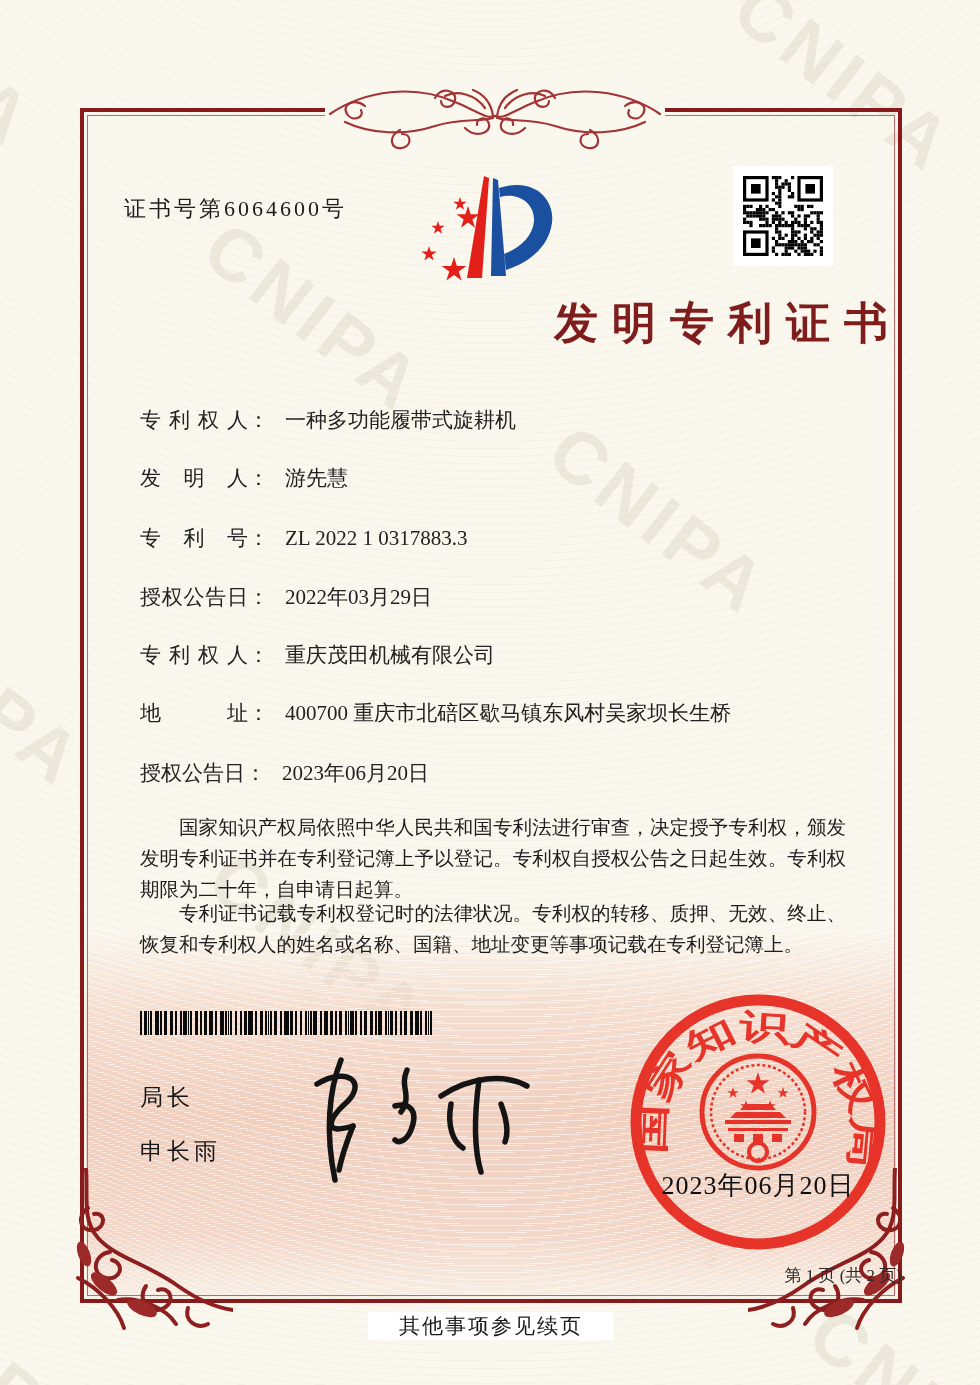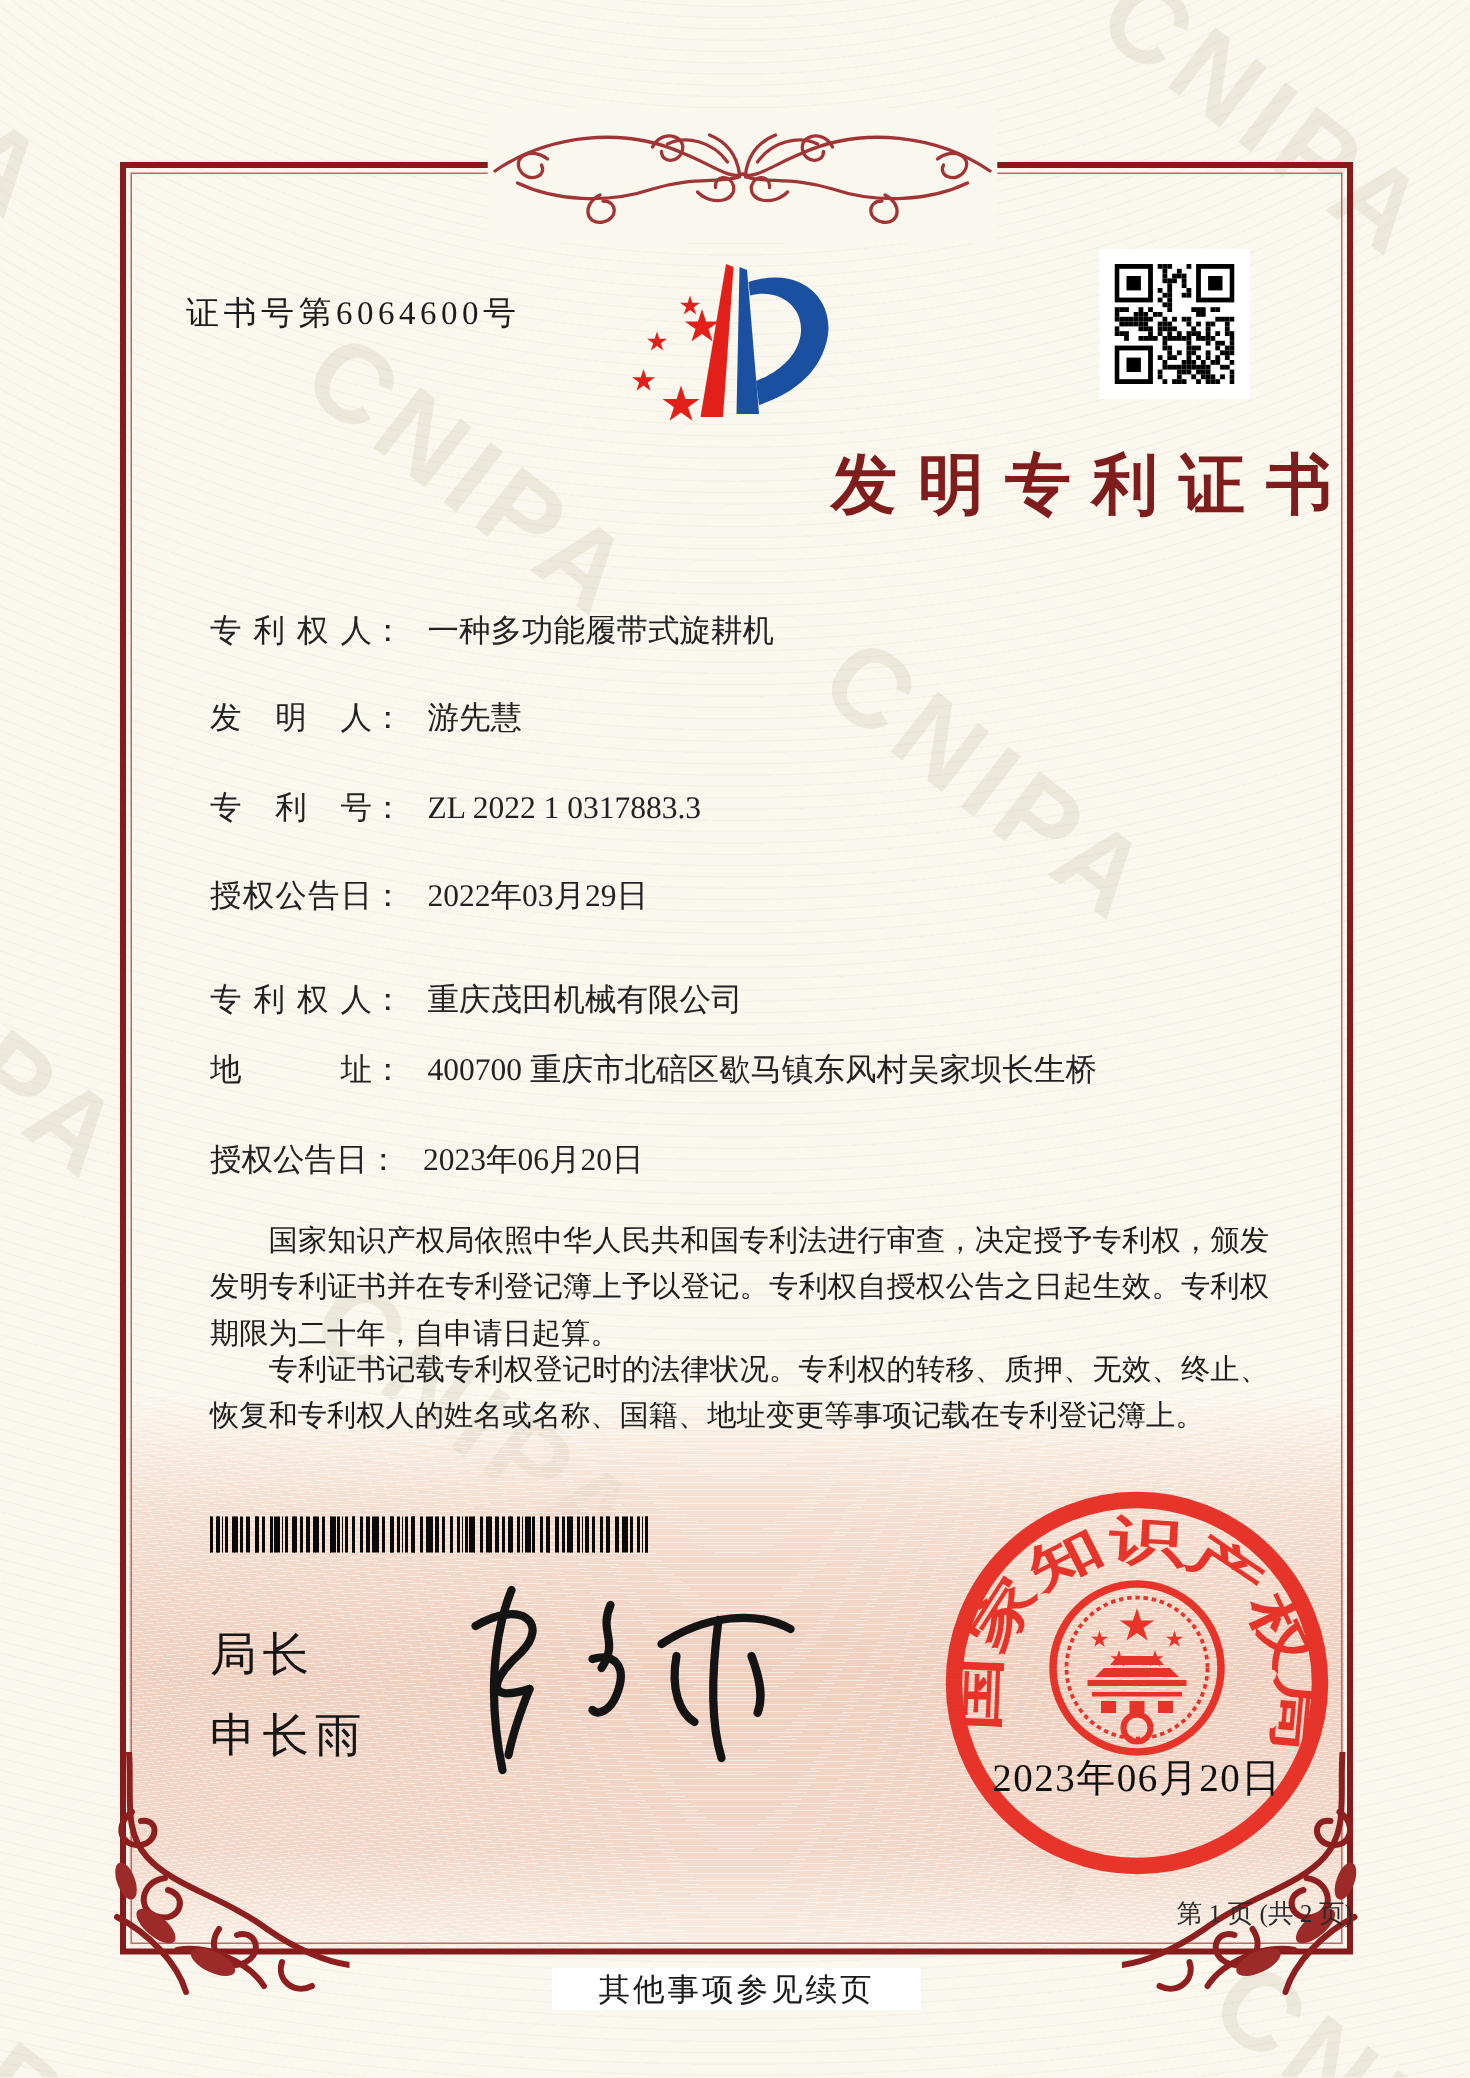--- a/index.html
+++ b/index.html
@@ -44,21 +44,21 @@
   .para{left:140px;width:706px;font-size:19.5px;line-height:31px;text-align:justify;
         text-indent:2em;color:#1d1d1d;}
 
   .barcode{left:140px;top:1011px;width:292px;height:24px;
     background:
       repeating-linear-gradient(90deg,#0a0a0a 0 2px,transparent 2px 5px),
       repeating-linear-gradient(90deg,#0a0a0a 0 1px,transparent 1px 8px),
       repeating-linear-gradient(90deg,transparent 0 4px,#0a0a0a 4px 6px,transparent 6px 13px);}
 
   .officer{left:140px;font-family:"Liberation Sans","DejaVu Sans",sans-serif;
-           font-size:31px;color:#161616;letter-spacing:4px;}
+           font-size:23px;color:#161616;letter-spacing:4px;}
   .sig{left:295px;top:1048px;width:240px;height:145px;}
 
   .seal{left:628px;top:992px;width:260px;height:260px;}
   .seal-date{left:648px;top:1168px;width:220px;text-align:center;font-size:26px;
              color:#0f0f0f;letter-spacing:1px;}
 
   .page-footer{left:80px;top:1264px;width:822px;text-align:right;font-size:17px;color:#2a2a2a;}
   .cont-strip{left:368px;top:1312px;width:246px;height:28px;background:#ffffff;
               display:flex;align-items:center;justify-content:center;}
   .cont-strip span{font-size:21px;letter-spacing:2px;color:#1a1a1a;}
@@ -372,21 +372,21 @@
 </div>
 <div class="abs row" style="top:464px;">
   <span class="lbl">发明人</span><span class="colon">：</span><span class="val">游先慧</span>
 </div>
 <div class="abs row" style="top:524px;">
   <span class="lbl">专利号</span><span class="colon">：</span><span class="val">ZL 2022 1 0317883.3</span>
 </div>
 <div class="abs row" style="top:583px;">
   <span class="lbl">授权公告日</span><span class="colon">：</span><span class="val">2022年03月29日</span>
 </div>
-<div class="abs row" style="top:641px;margin-top:11px;">
+<div class="abs row" style="top:641px;">
   <span class="lbl">专利权人</span><span class="colon">：</span><span class="val">重庆茂田机械有限公司</span>
 </div>
 <div class="abs row" style="top:699px;">
   <span class="lbl">地址</span><span class="colon">：</span><span class="val">400700 重庆市北碚区歇马镇东风村吴家坝长生桥</span>
 </div>
 <div class="abs row" style="top:759px;">
   <span>授权公告日</span><span>：</span><span class="val">2023年06月20日</span>
 </div>
 
 <div class="abs para" style="top:812px;">国家知识产权局依照中华人民共和国专利法进行审查，决定授予专利权，颁发发明专利证书并在专利登记簿上予以登记。专利权自授权公告之日起生效。专利权期限为二十年，自申请日起算。</div>

